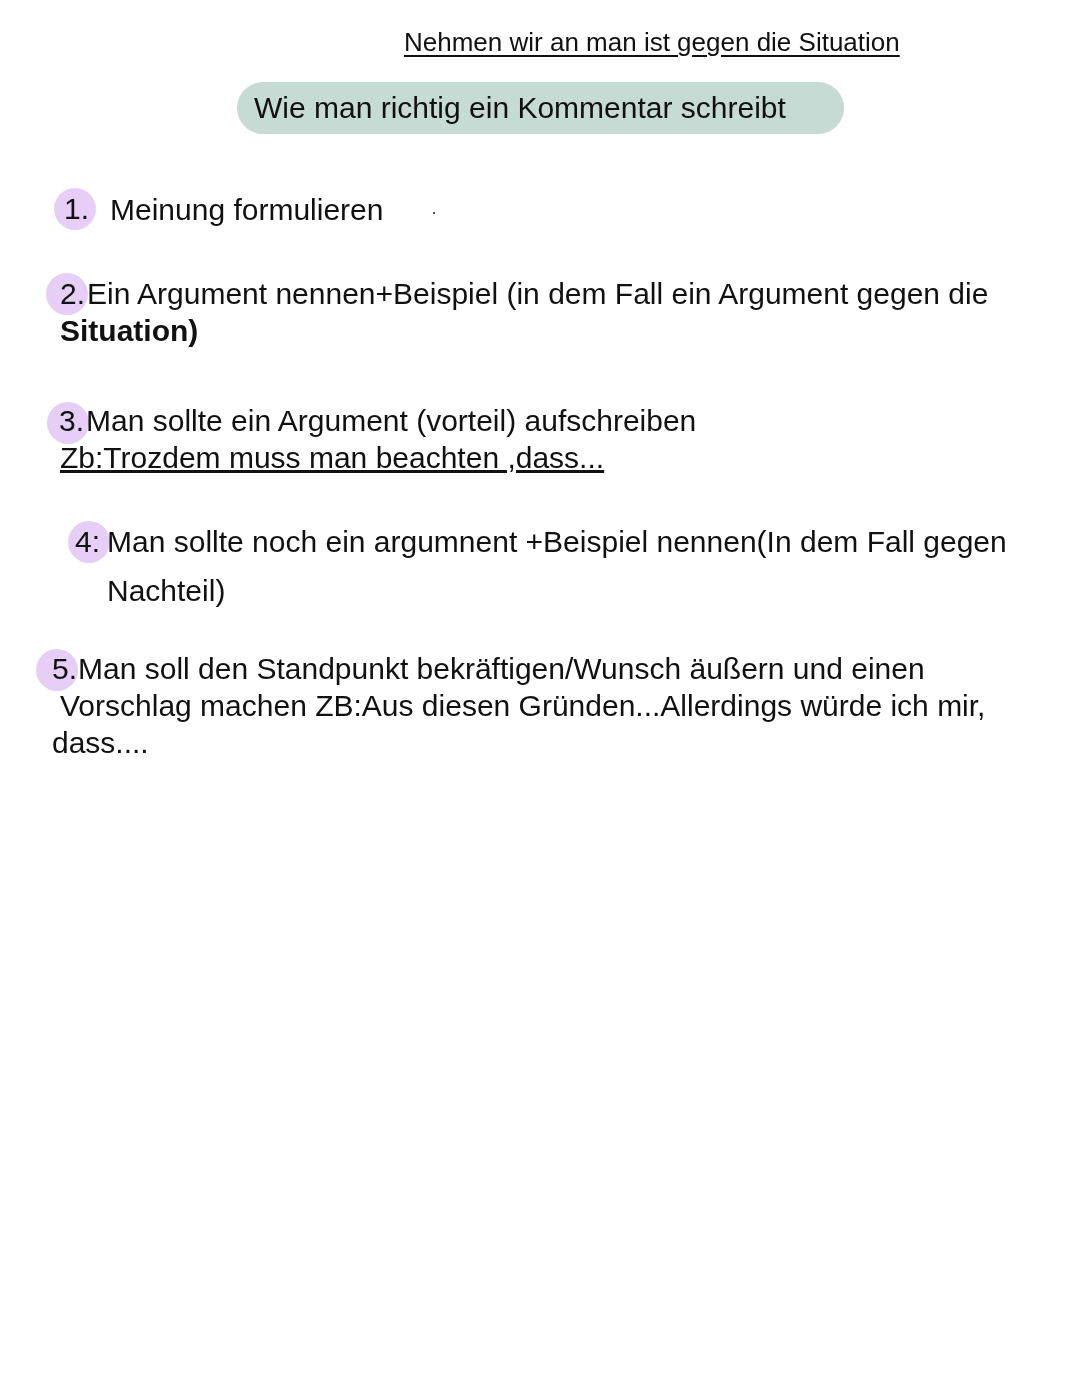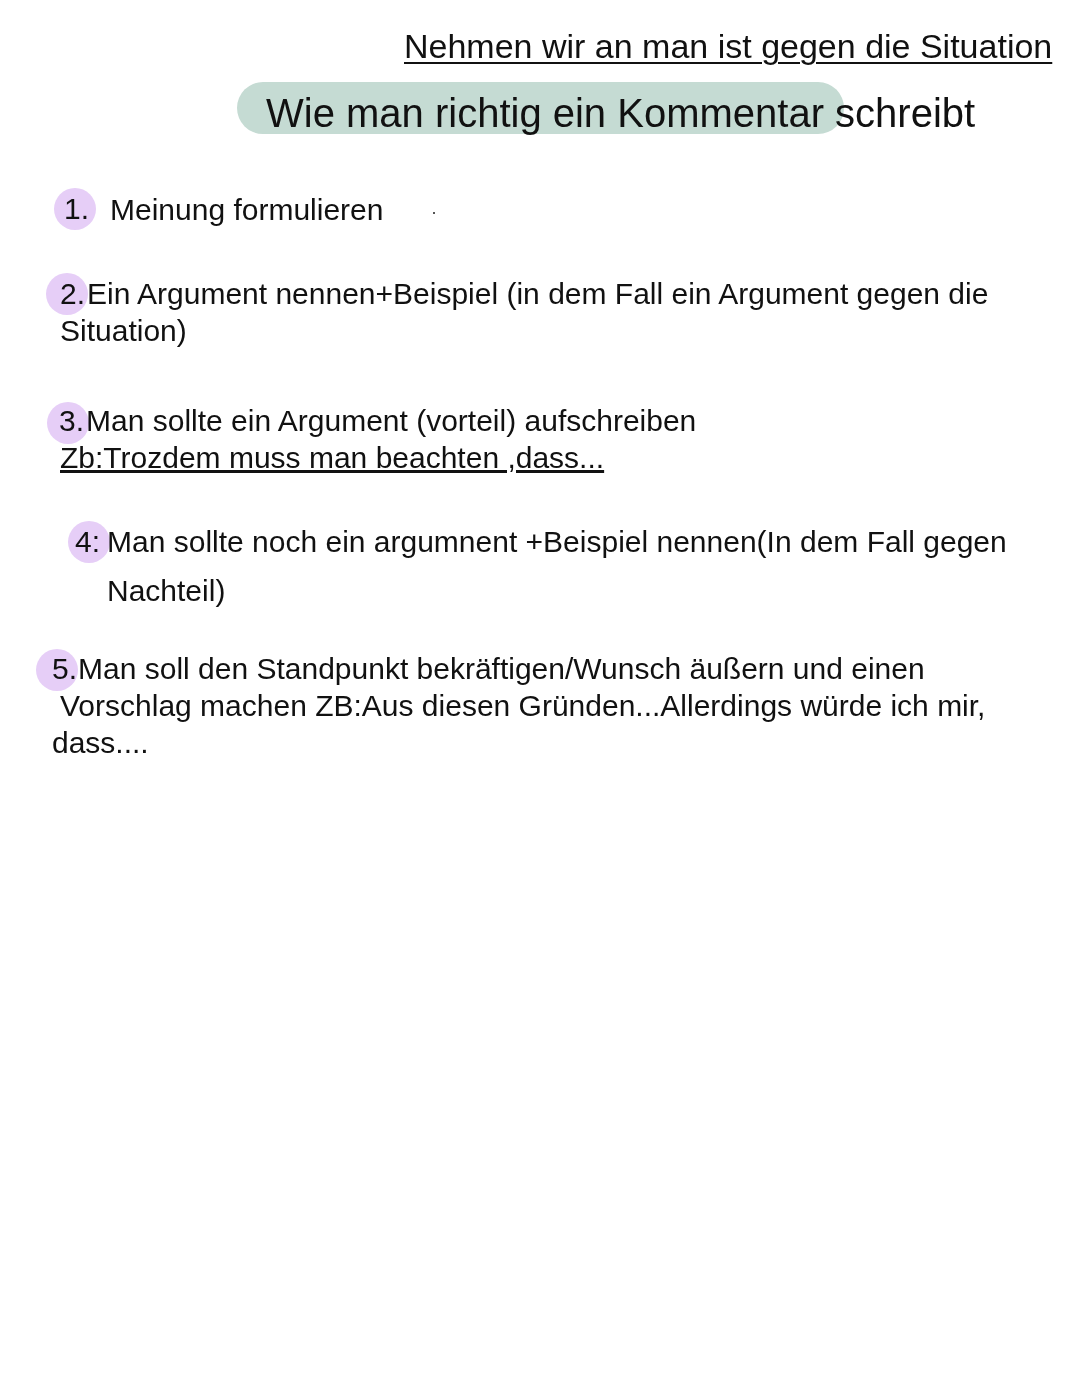--- a/index.html
+++ b/index.html
@@ -1,42 +1,42 @@
 <!DOCTYPE html>
 <html><head>
 <meta charset="utf-8">
 <style>
   html, body { margin: 0; padding: 0; background: #ffffff; }
   body { width: 1080px; height: 1394px; position: relative; overflow: hidden;
          font-family: "Liberation Sans", "DejaVu Sans", sans-serif; color: #111; }
   .abs { position: absolute; white-space: nowrap; }
-  .heading { left: 404px; top: 27px; font-size: 34px; text-decoration: underline; text-underline-offset: 4px; text-decoration-thickness: 2px; }
+  .heading { left: 404px; top: 27px; font-size: 26px; text-decoration: underline; text-underline-offset: 4px; text-decoration-thickness: 2px; }
   .pill { left: 237px; top: 82px; width: 607px; height: 52px; background: #c5dbd3; border-radius: 26px; }
-  .pill-text { left: 266px; top: 91px; font-size: 40px; }
+  .pill-text { left: 254px; top: 91px; font-size: 30px; }
   .dot { position: absolute; border-radius: 50%; background: #e6cef7; }
   .txt { font-size: 30px; line-height: 37px; }
   .stray { left: 433px; top: 212px; width: 2px; height: 2px; background: #555; }
 </style>
 </head>
 <body>
 
 <div class="abs heading">Nehmen wir an man ist gegen die Situation</div>
 
 <div class="abs pill"></div>
 <div class="abs pill-text">Wie man richtig ein Kommentar schreibt</div>
 
 <div class="dot" style="left:54px; top:188px; width:42px; height:42px;"></div>
 <div class="abs txt" style="left:64px; top:190px;">1.</div>
 <div class="abs txt" style="left:110px; top:191px;text-align:center;">Meinung formulieren</div>
 <div class="abs stray"></div>
 
 <div class="dot" style="left:46px; top:273px; width:42px; height:42px;"></div>
 <div class="abs txt" style="left:60px; top:275px;">2.</div>
 <div class="abs txt" style="left:87px; top:275px;text-align:center;">Ein Argument nennen+Beispiel (in dem Fall ein Argument gegen die</div>
-<div class="abs txt" style="left:60px; top:312px;">Situation)</div>
+<div class="abs txt" style="left:60px; top:312px;font-weight:bold;">Situation)</div>
 
 <div class="dot" style="left:47px; top:402px; width:42px; height:42px;"></div>
 <div class="abs txt" style="left:59px; top:402px;">3.</div>
 <div class="abs txt" style="left:86px; top:402px;">Man sollte ein Argument (vorteil) aufschreiben</div>
 <div class="abs txt" style="left:60px; top:439px;text-decoration:underline;">Zb:Trozdem muss man beachten ,dass...</div>
 
 <div class="dot" style="left:68px; top:521px; width:42px; height:42px;"></div>
 <div class="abs txt" style="left:75px; top:523px;">4:</div>
 <div class="abs txt" style="left:107px; top:523px;">Man sollte noch ein argumnent +Beispiel nennen(In dem Fall gegen</div>
 <div class="abs txt" style="left:107px; top:560px;margin-top:12px;">Nachteil)</div>

